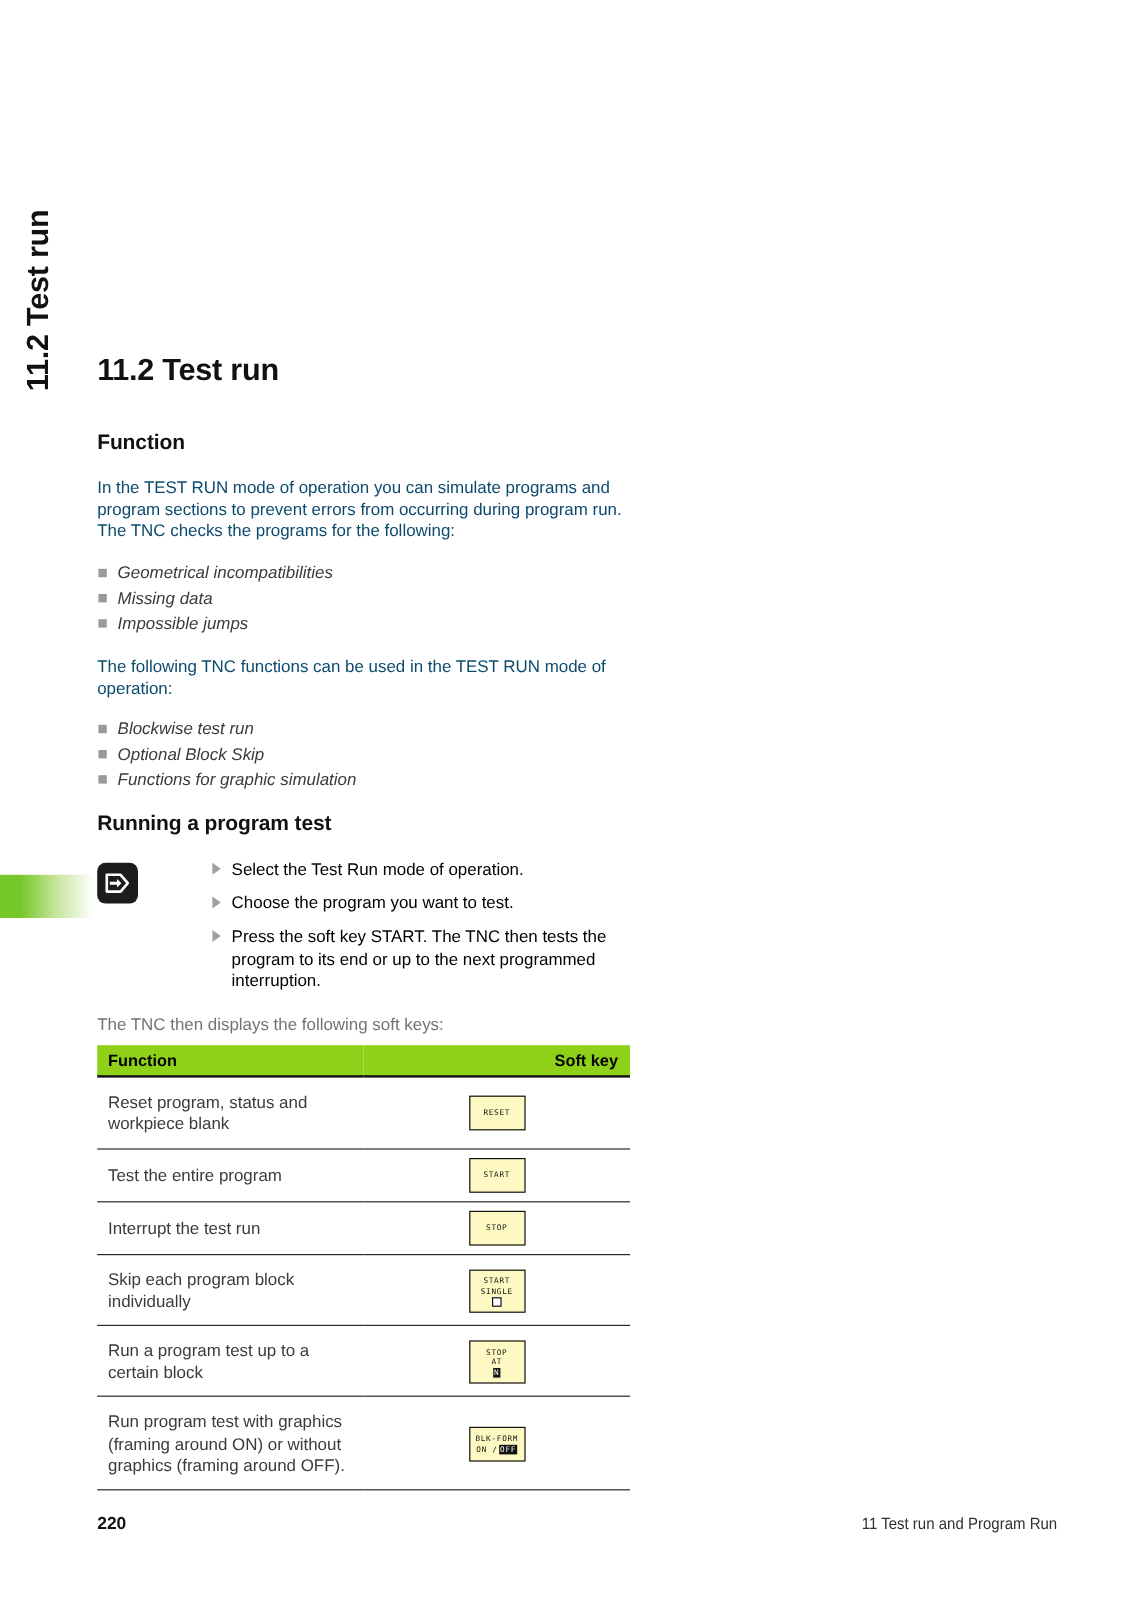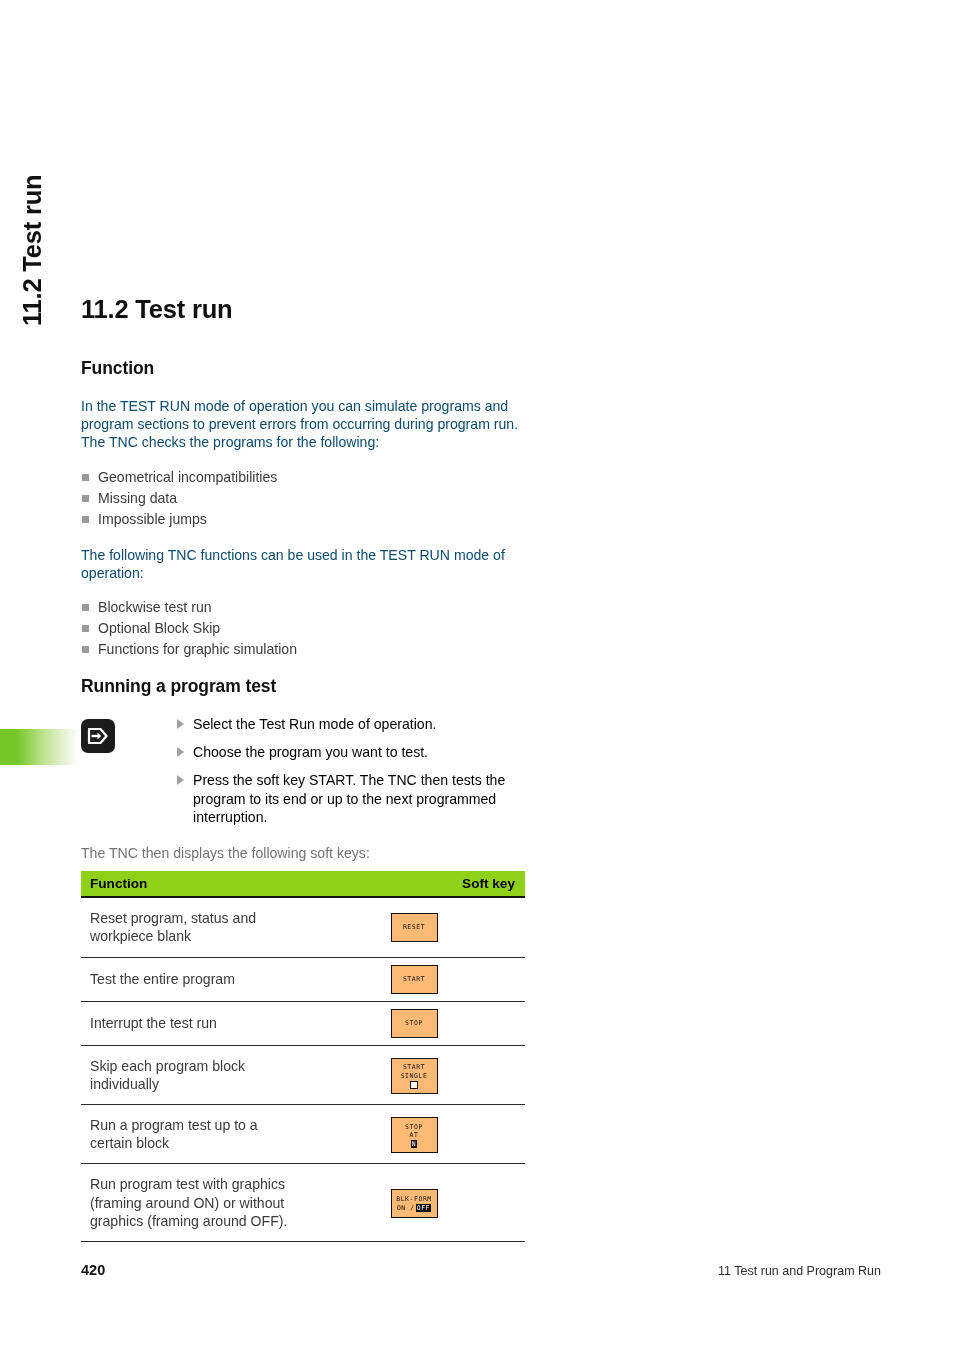--- a/index.html
+++ b/index.html
@@ -82,20 +82,21 @@
     font-size: 14.1px;
     line-height: 18.2px;
     color: #0c4a6e;
     max-width: 452px;
   }
 
   ul.square-list {
     list-style: none;
     margin: 0 0 16px 0;
     padding: 0;
+    font-style: italic;
   }
   ul.square-list li {
     position: relative;
     padding-left: 17px;
     font-size: 14.1px;
     line-height: 21px;
     color: #3b3b3b;
   }
   ul.square-list li .sq-bullet {
     position: absolute;
@@ -191,21 +192,21 @@
   
   .softkey {
     display: inline-flex;
     flex-direction: column;
     align-items: center;
     justify-content: center;
     box-sizing: border-box;
     width: 47px;
     min-height: 29px;
     border: 1.4px solid #111111;
-    background: #fdba74;
+    background: #fef9c3;
     font-family: "DejaVu Sans Mono", monospace;
     font-size: 6.4px;
     line-height: 8.2px;
     letter-spacing: 0.6px;
     color: #111111;
     padding: 3px 1px;
   }
   .softkey.tall { min-height: 36px; }
   .softkey .sk-line { white-space: nowrap; }
   .softkey .sk-box {
@@ -398,17 +399,17 @@
             </span>
           </td>
         </tr>
 
       </tbody>
     </table>
 
   </div>
 
   <div class="footer">
-    <span class="page-number">420</span>
+    <span class="page-number">220</span>
     <span class="footer-title">11 Test run and Program Run</span>
   </div>
 
 </div>
 
 </body></html>

